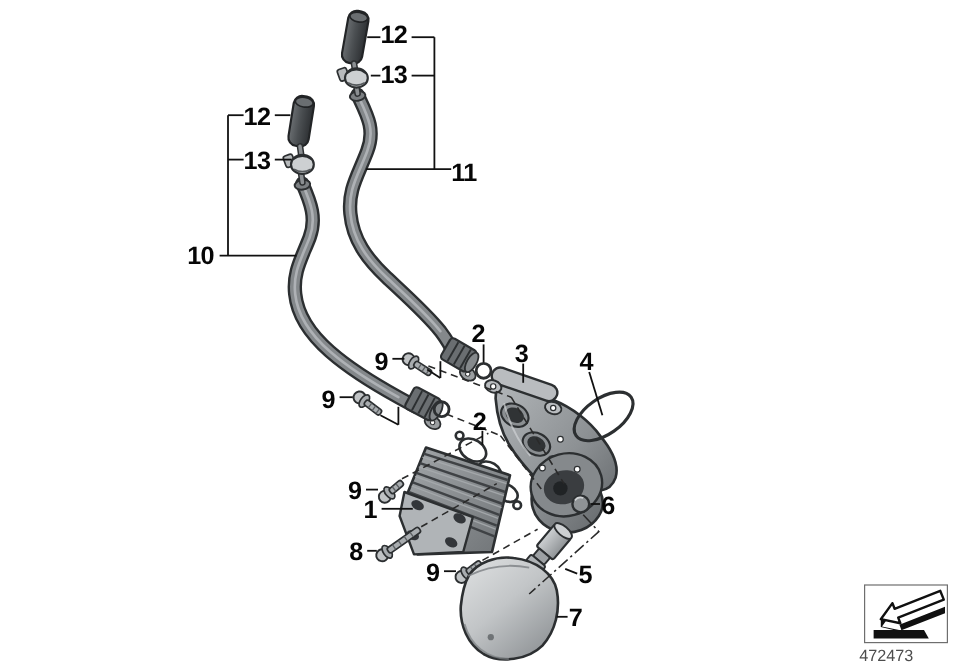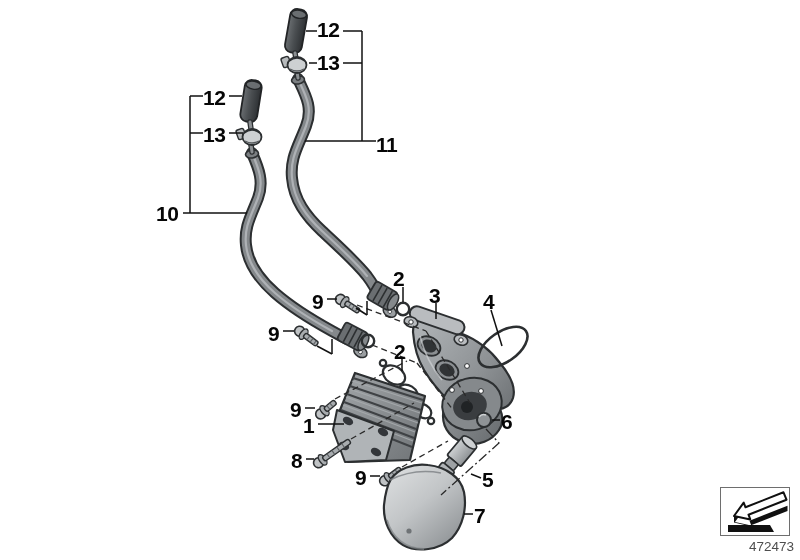--- a/index.html
+++ b/index.html
@@ -1,21 +1,21 @@
 <!DOCTYPE html>
 <html><head>
 <meta charset="utf-8">
 <style>
   html,body{margin:0;padding:0;background:#fff;}
   .stage{position:relative;width:800px;height:560px;background:#ffffff;overflow:hidden;
          font-family:"Liberation Sans",sans-serif;}
   .stage svg{position:absolute;left:0;top:0;}
   .callout{position:absolute;font-weight:700;font-size:21px;line-height:1;color:#060606;
            letter-spacing:-0.5px;white-space:nowrap;}
-  .footer-num{position:absolute;left:716px;top:539px;width:78px;text-align:right;
+  .footer-num{position:absolute;left:716px;top:539px;width:78px;text-align:left;
               font-size:13.5px;color:#4d4d4d;}
   .icon-box{position:absolute;left:720px;top:487px;width:70px;height:49px;
             border:1.5px solid #6e6e6e;background:#fff;box-sizing:border-box;}
 </style>
 </head>
 <body>
 
 <div class="stage">
 
 <svg width="800" height="560" viewBox="0 0 800 560">

